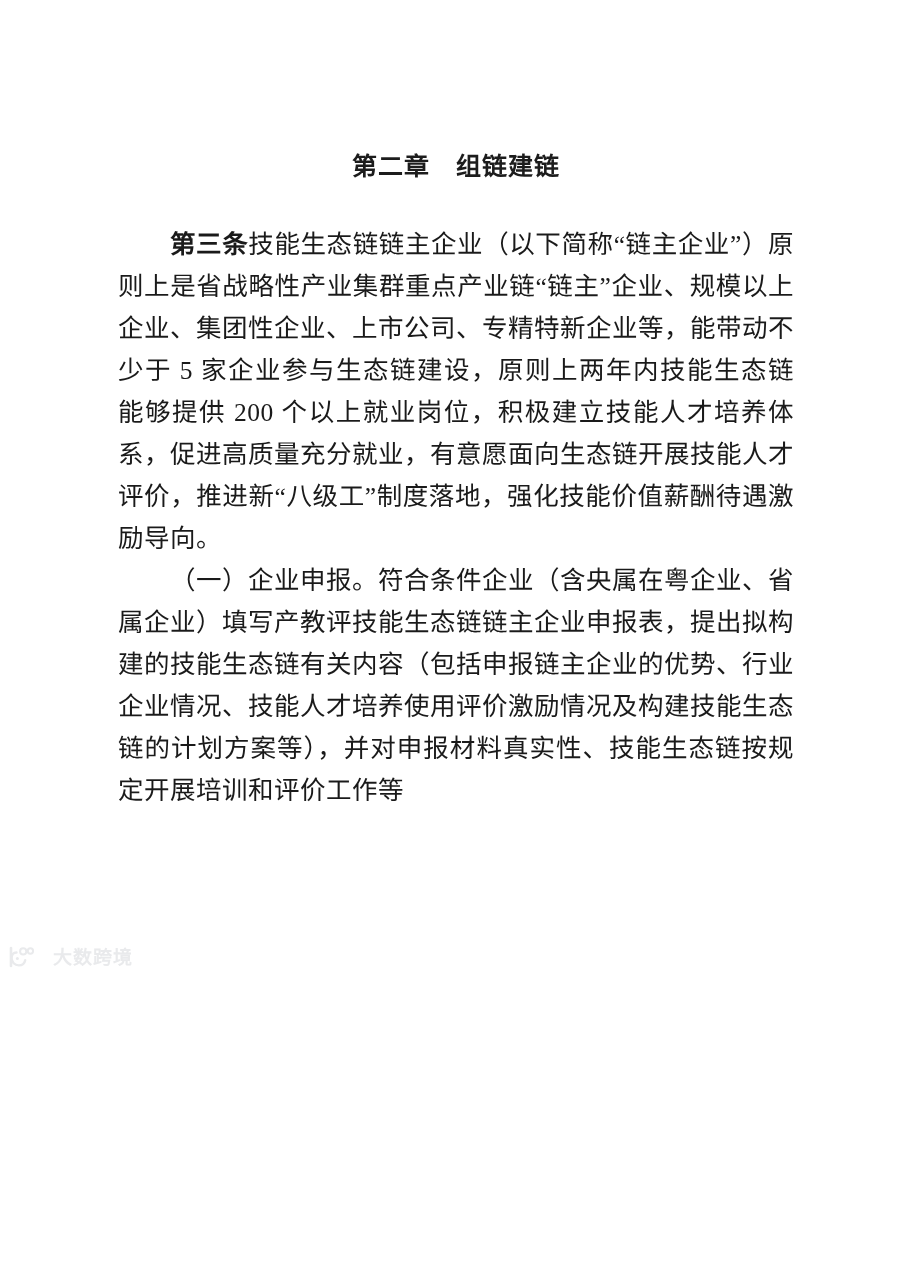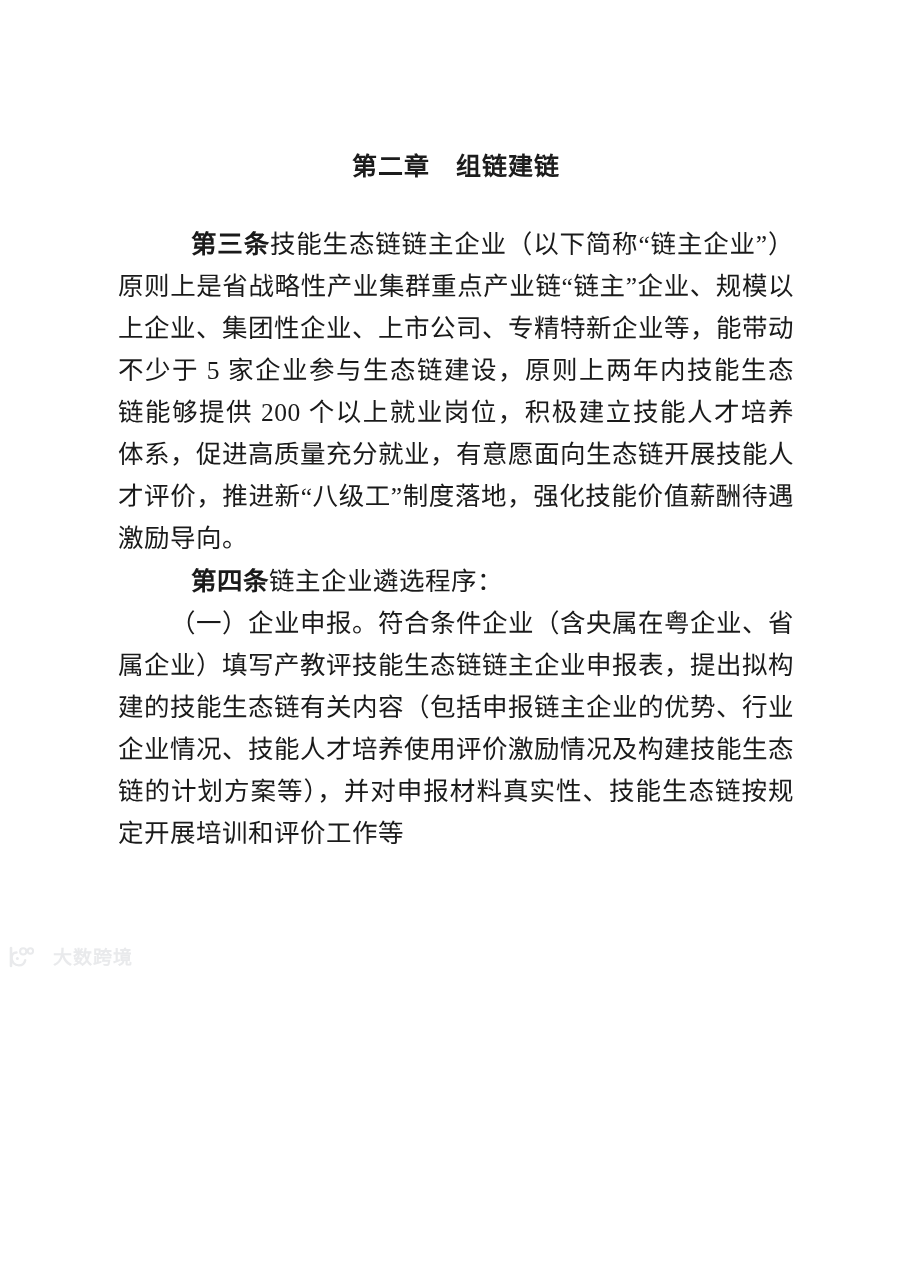--- a/index.html
+++ b/index.html
@@ -55,21 +55,20 @@
   }
 
   .para + .para {
     margin-top: 0;
   }
 
   .art-label {
     font-family: "Liberation Sans", "DejaVu Sans", sans-serif;
     font-weight: 700;
     letter-spacing: 0.5px;
-    margin-left: 21px;
   }
 
   
   .page-number {
     position: absolute;
     left: 0;
     right: 0;
     top: 1138px;
     text-align: center;
     font-size: 22px;
@@ -111,23 +110,20 @@
   <div class="doc-body">
 
     <h2 class="chapter-heading">第二章　组链建链</h2>
 
     <p class="para">
       <span class="art-label">第三条</span><span>技能生态链链主企业（以下简称“链主企业”）原则上是省战略性产业集群重点产业链“链主”企业、规模以上企业、集团性企业、上市公司、专精特新企业等，能带动不少于 5 家企业参与生态链建设，原则上两年内技能生态链能够提供 200 个以上就业岗位，积极建立技能人才培养体系，促进高质量充分就业，有意愿面向生态链开展技能人才评价，推进新“八级工”制度落地，强化技能价值薪酬待遇激励导向。</span>
     </p>
 
 
 
-    <p class="para">
-      <span class="art-label">第四条</span><span>链主企业遴选程序：</span>
-    </p>
 
     <p class="para">
       <span>（一）企业申报。符合条件企业（含央属在粤企业、省属企业）填写产教评技能生态链链主企业申报表，提出拟构建的技能生态链有关内容（包括申报链主企业的优势、行业企业情况、技能人才培养使用评价激励情况及构建技能生态链的计划方案等），并对申报材料真实性、技能生态链按规定开展培训和评价工作等</span>
     </p>
 
   </div>
 
   <div class="page-number">— 4 —</div>
 
   <div class="watermark">

